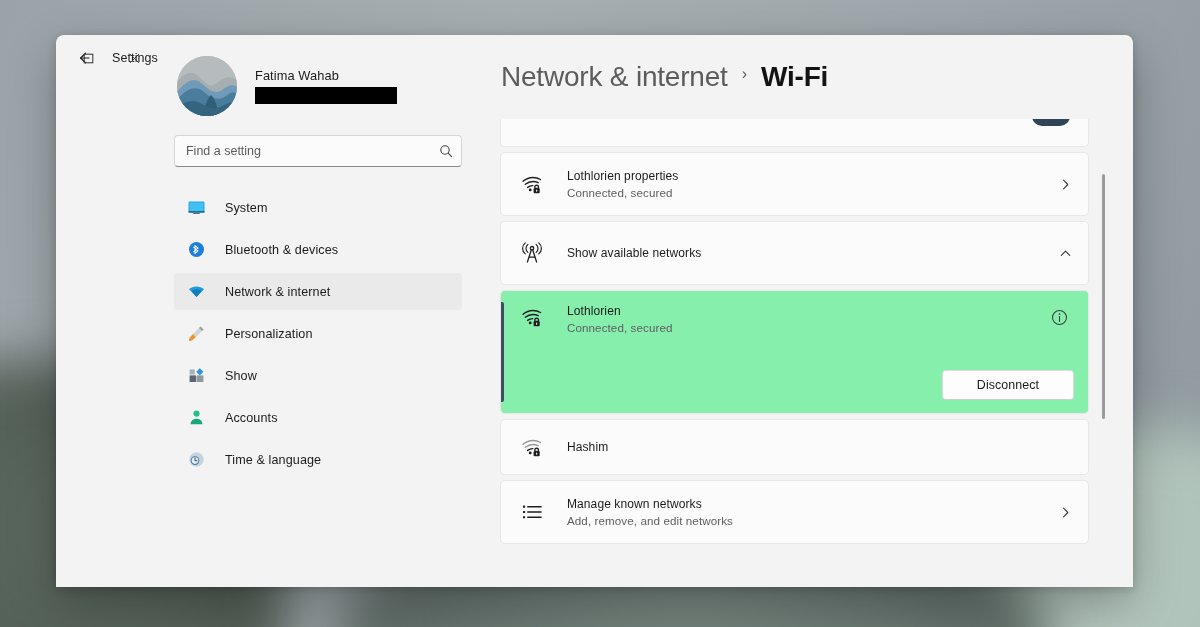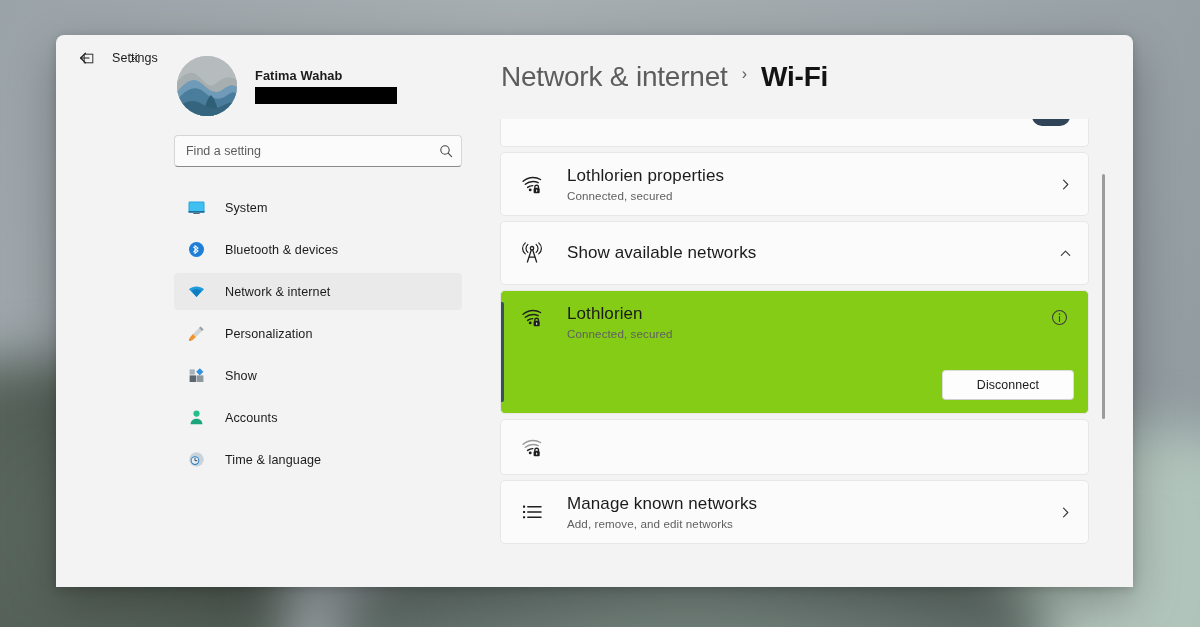--- a/index.html
+++ b/index.html
@@ -105,21 +105,21 @@
   .avatar {
     width: 60px; height: 60px;
     border-radius: 50%;
     overflow: hidden;
     flex: 0 0 60px;
     background: #b9bfc2;
   }
   .account-info { margin-left: 18px; }
   .account-name {
     font-size: 12.8px;
-    font-weight: bold;
+    font-weight: normal;
     color: #1b1b1b;
     letter-spacing: .1px;
   }
   .account-email-redacted {
     margin-top: 4px;
     width: 142px; height: 17px;
     background: #000;
   }
 
   
@@ -241,21 +241,21 @@
     padding: 0 16px 0 18px;
   }
   .card-icon {
     width: 26px; height: 26px;
     flex: 0 0 26px;
     display: flex; align-items: center; justify-content: center;
     margin-right: 22px;
   }
   .card-texts { flex: 1; min-width: 0; }
   .card-title {
-    font-size: 17px;
+    font-size: 12px;
     color: #1b1b1b;
     letter-spacing: .1px;
   }
   .card-sub {
     font-size: 11.6px;
     color: #5f5f5f;
     margin-top: 3px;
     letter-spacing: .1px;
   }
   .chevron { color: #3b3b3b; display: flex; align-items: center; }
@@ -272,21 +272,21 @@
   .partial-toggle {
     position: absolute;
     right: 18px; top: -13px;
     width: 38px; height: 20px;
     border-radius: 10px;
     background: #2f4456;
   }
 
   
   .net-expanded {
-    background: #84cc16;
+    background: #86efac;
     border: 1px solid #e7e7e7;
     border-radius: 5px;
     margin-bottom: 5px;
     position: relative;
     height: 124px;
     padding: 0 16px 0 18px;
   }
   .net-accent {
     position: absolute;
     left: 0px; top: 11px;
@@ -600,20 +600,23 @@
                     <path d="M3.1 9.2C6 6.7 9.4 5.4 13 5.4c2.7 0 5.2.7 7.5 2.1"></path>
                     <path d="M5.3 12.3c2.2-1.8 4.8-2.8 7.7-2.8 1.9 0 3.6.4 5.2 1.2"></path>
                   </g>
                   <path d="M7.6 15.4c1.5-1.2 3.3-1.8 5.2-1.8" fill="none" stroke="#1f1f1f" stroke-width="1.45" stroke-linecap="round"></path>
                   <circle cx="10.2" cy="17.9" r="1.45" fill="#1f1f1f"></circle>
                   <path d="M14.8 15.1a1.85 1.85 0 0 1 3.7 0v1.3h-3.7z" fill="none" stroke="#1f1f1f" stroke-width="1.3"></path>
                   <rect x="13.6" y="16.2" width="6.1" height="5" rx="1" fill="#1f1f1f"></rect>
                   <rect x="16.1" y="17.6" width="1.1" height="2.2" rx=".5" fill="#fbfbfb"></rect>
                 </svg>
               </span>
+              <span class="card-texts">
+                <span class="card-title" style="display:block">Hashim</span>
+              </span>
             </div>
           </div>
 
           <div class="card">
             <div class="card-row">
               <span class="card-icon">
                 <svg width="22" height="22" viewBox="0 0 22 22" aria-hidden="true">
                   <g fill="#1f1f1f">
                     <rect x="2" y="4.6" width="2.1" height="2.1" rx=".3"></rect>
                     <rect x="2" y="9.9" width="2.1" height="2.1" rx=".3"></rect>

